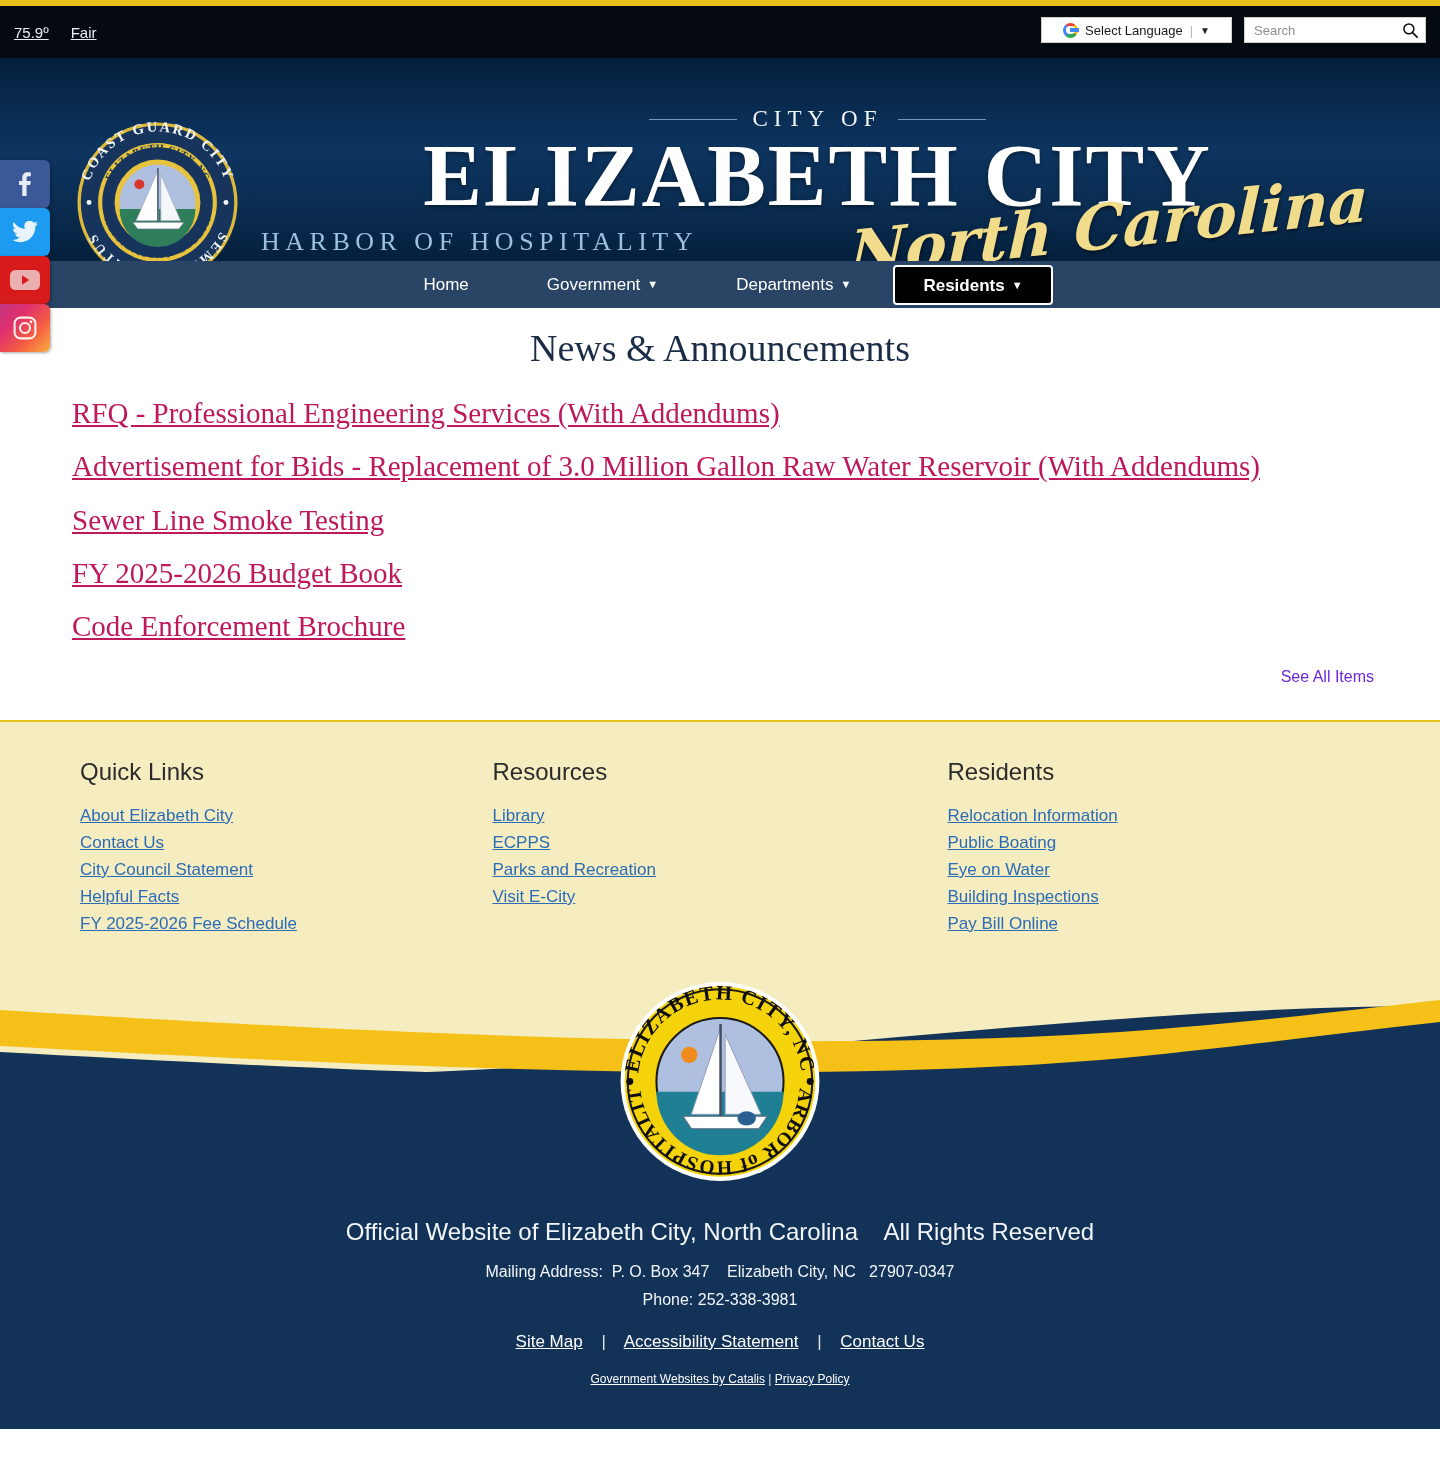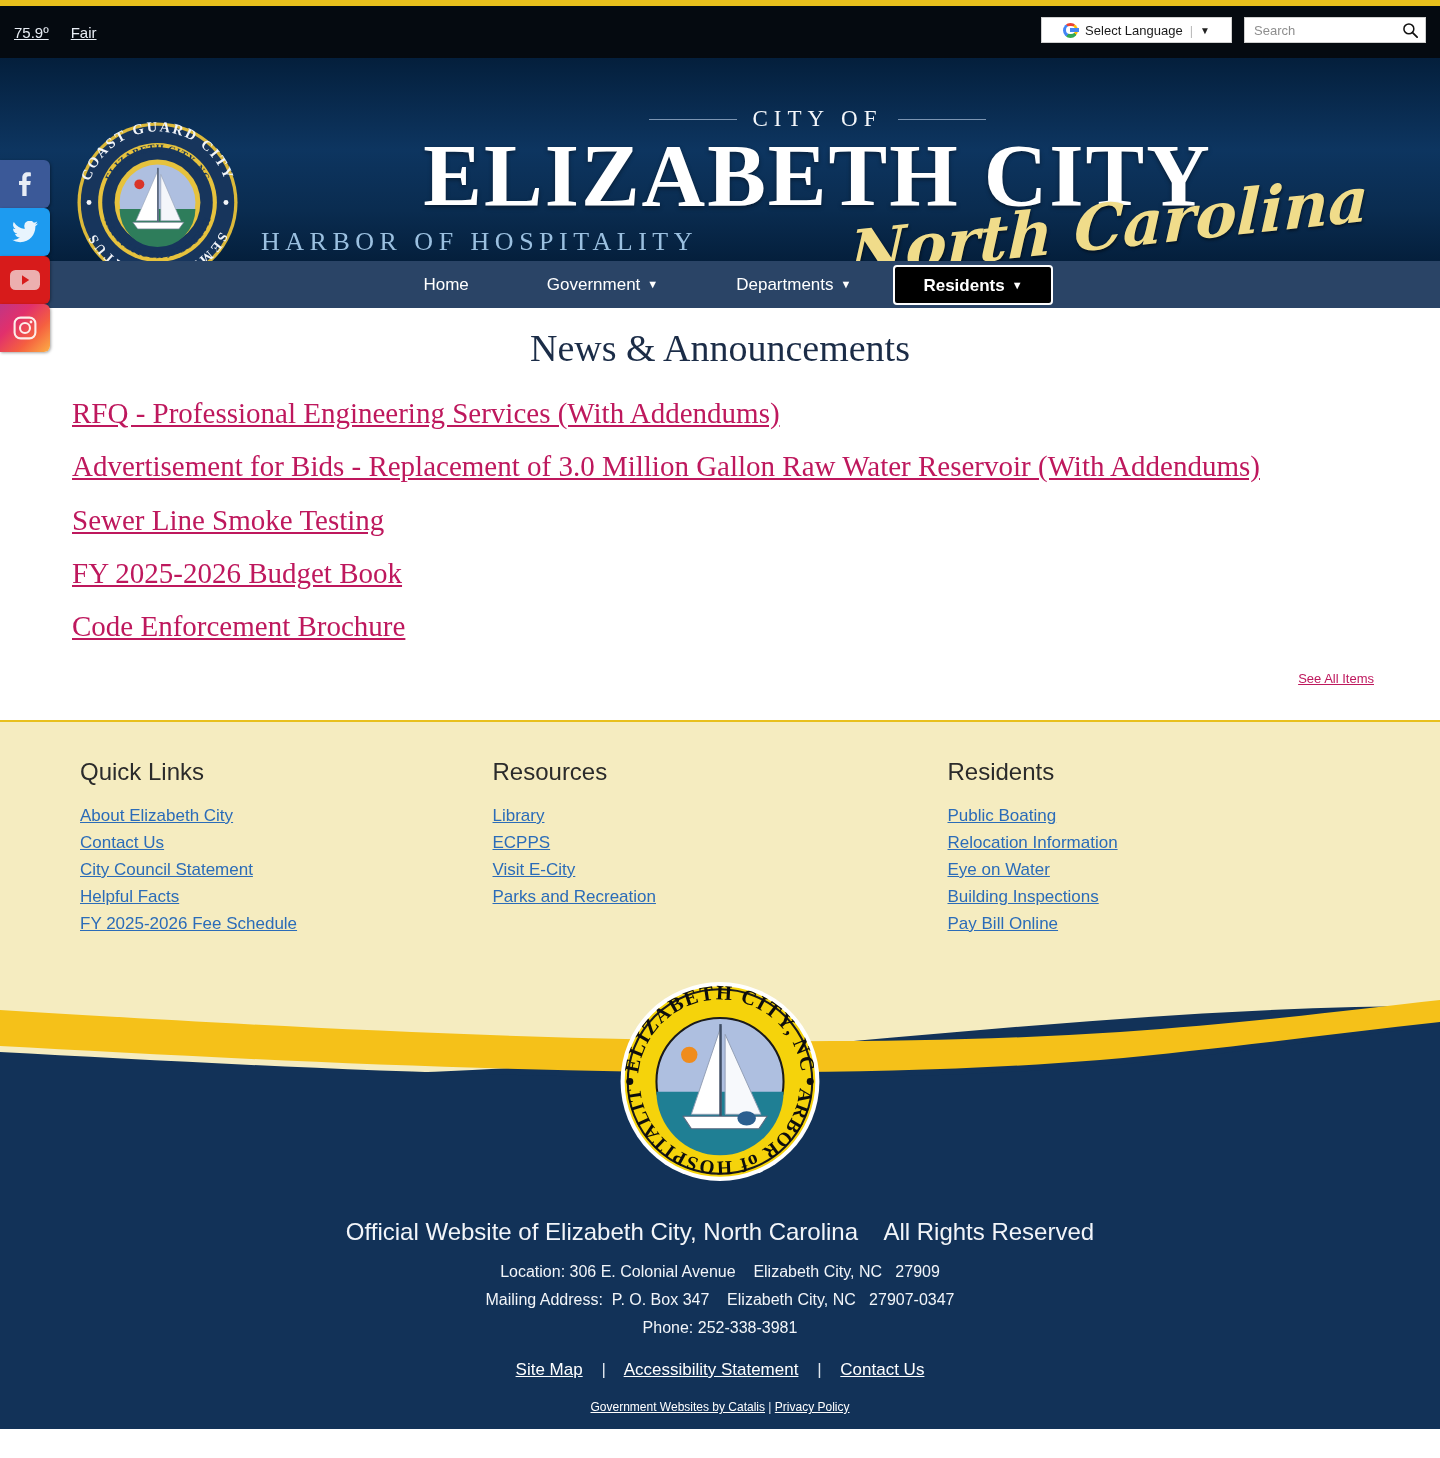--- a/index.html
+++ b/index.html
@@ -234,23 +234,22 @@
     line-height: 1.08;
     color: #be185d;
     text-decoration: underline;
     margin-bottom: 22px;
     cursor: pointer;
   }
   .see-all {
     position: absolute;
     right: 66px;
     bottom: 34px;
-    font-size: 13px;
-    color: #be185d;
-    text-decoration: underline;
+    font-size: 16px;
+    color: #6d28d9;
     cursor: pointer;
   }
 
   
   .linkzone {
     background: #f5ecc0;
     padding: 36px 0 0;
     border-top: 2px solid #e8c01c;
     height: 250px;
   }
@@ -447,28 +446,28 @@
       <a>Contact Us</a>
       <a>City Council Statement</a>
       <a>Helpful Facts</a>
       <a>FY 2025-2026 Fee Schedule</a>
     </div>
 
     <div class="col">
       <h3>Resources</h3>
       <a>Library</a>
       <a>ECPPS</a>
+      <a>Parks and Recreation</a>
       <a>Visit E-City</a>
-      <a>Parks and Recreation</a>
     </div>
 
     <div class="col">
       <h3>Residents</h3>
+      <a>Relocation Information</a>
       <a>Public Boating</a>
-      <a>Relocation Information</a>
       <a>Eye on Water</a>
       <a>Building Inspections</a>
       <a>Pay Bill Online</a>
     </div>
 
   </div>
 </div>
 
 <div class="footer">
 
@@ -499,21 +498,20 @@
     </text>
     <text font-family="Liberation Serif, serif" font-size="19" font-weight="bold" fill="#0d0d0d" letter-spacing="1.2">
       <textPath href="#fBot" startOffset="50%" text-anchor="middle">HARBOR of HOSPITALITY</textPath>
     </text>
     <circle cx="12" cy="100" r="3.4" fill="#0d0d0d"></circle>
     <circle cx="188" cy="100" r="3.4" fill="#0d0d0d"></circle>
   </svg>
 
   <div class="foot-text">
     <div class="ft-1">Official Website of Elizabeth City, North Carolina &nbsp;&nbsp; All Rights Reserved</div>
-    <div class="ft-line">Location: 306 E. Colonial Avenue &nbsp;&nbsp; Elizabeth City, NC &nbsp; 27909</div>
     <div class="ft-line">Mailing Address: &nbsp;P. O. Box 347 &nbsp;&nbsp; Elizabeth City, NC &nbsp; 27907-0347</div>
     <div class="ft-line">Phone: 252-338-3981</div>
 
     <div class="foot-links">
       <a>Site Map</a>
       <span class="bar">|</span>
       <a>Accessibility Statement</a>
       <span class="bar">|</span>
       <a>Contact Us</a>
     </div>

